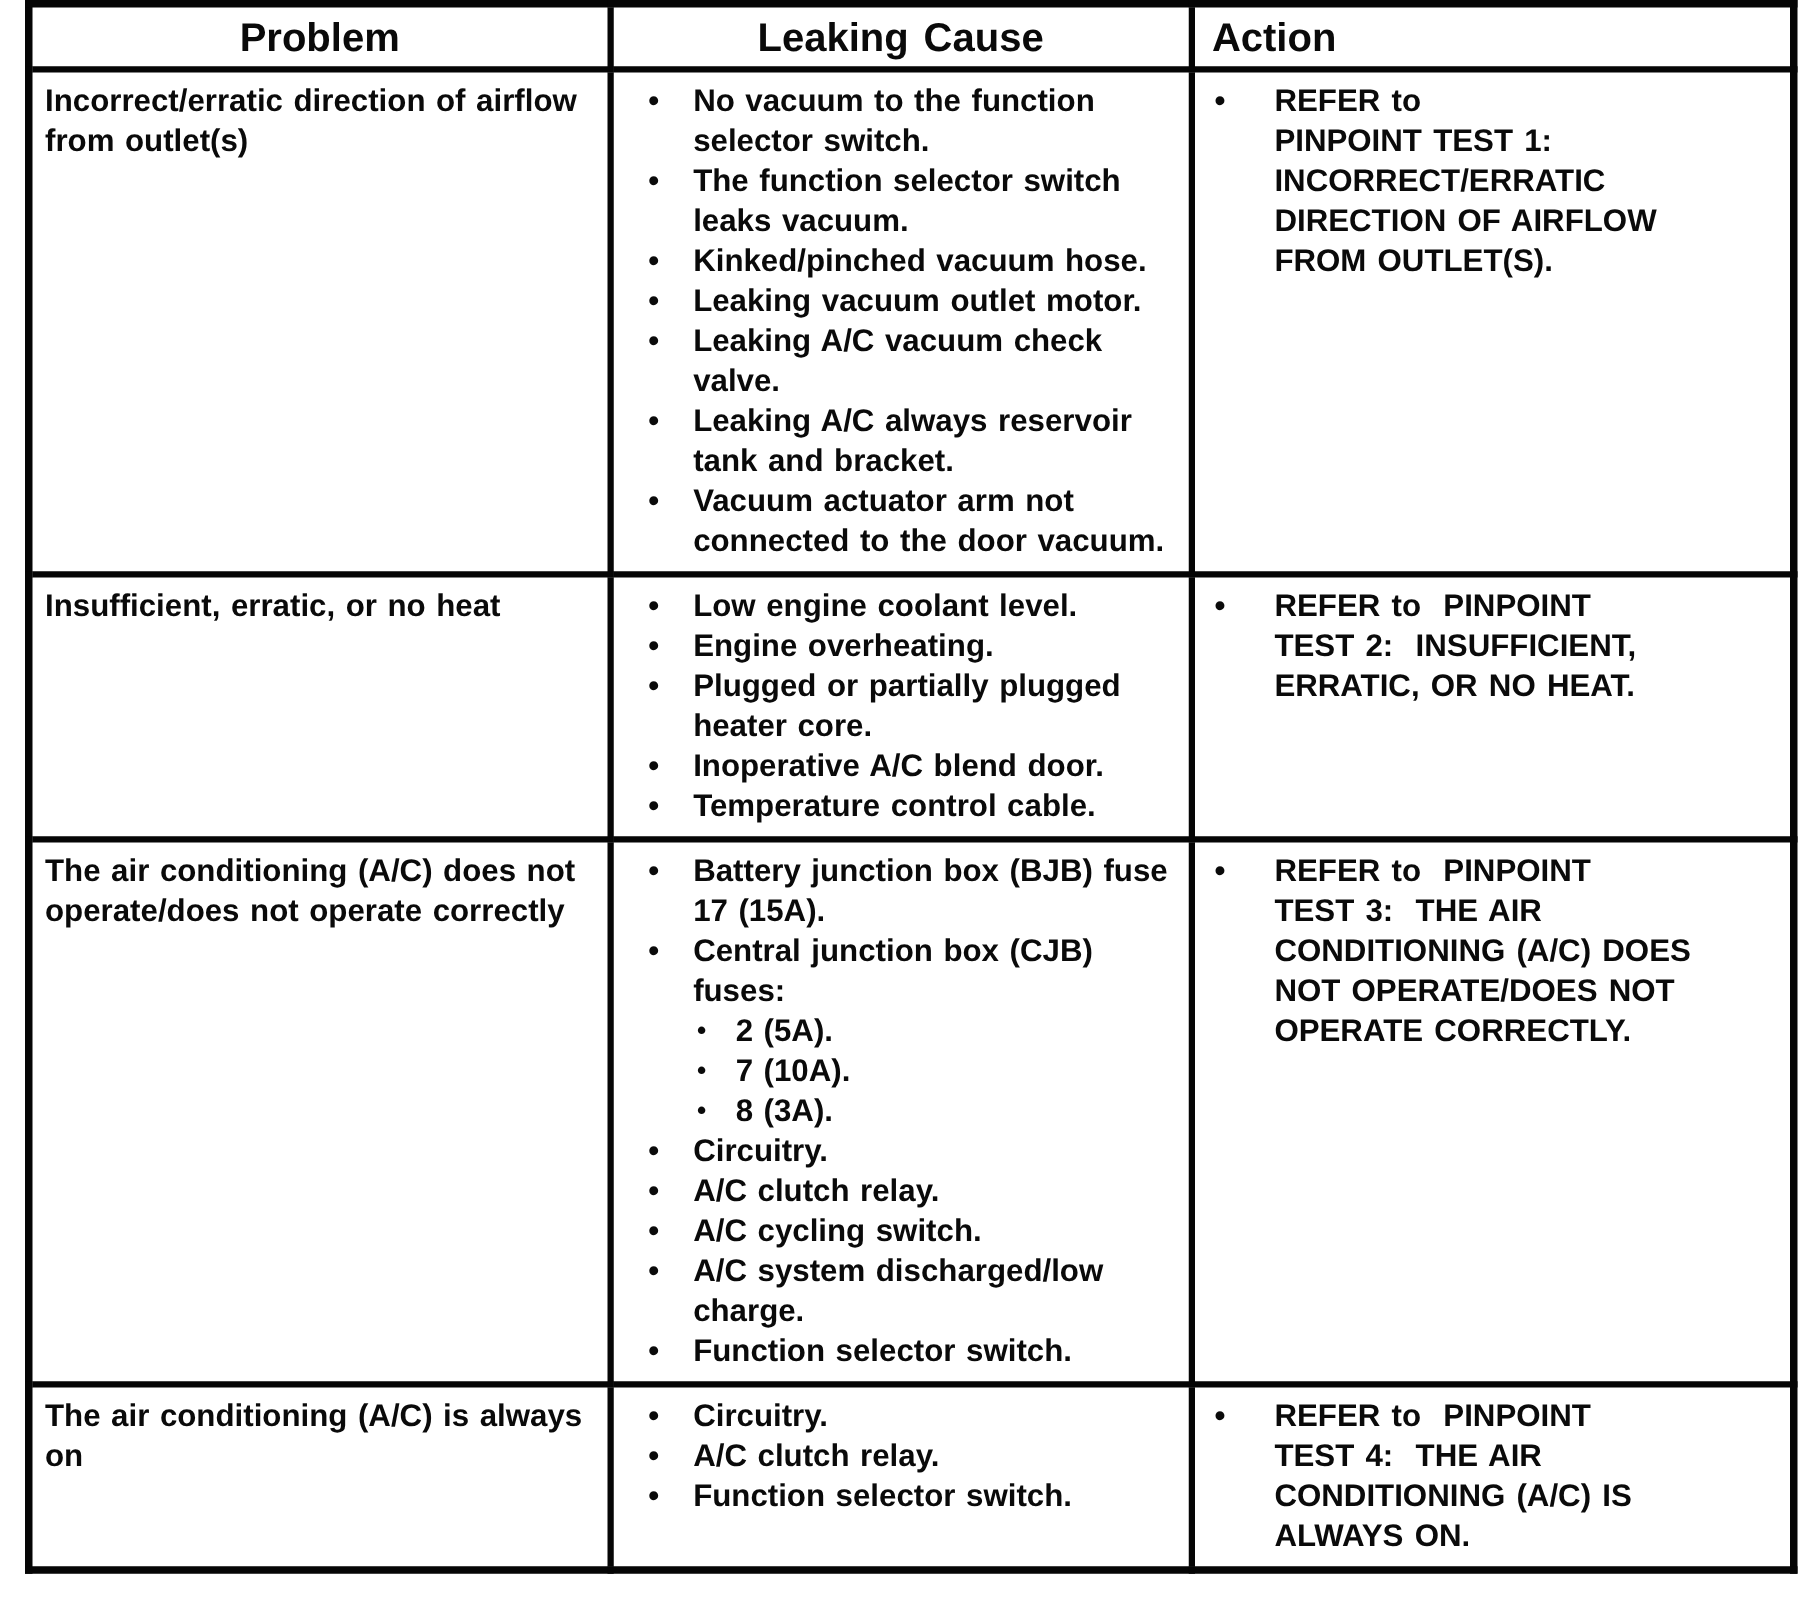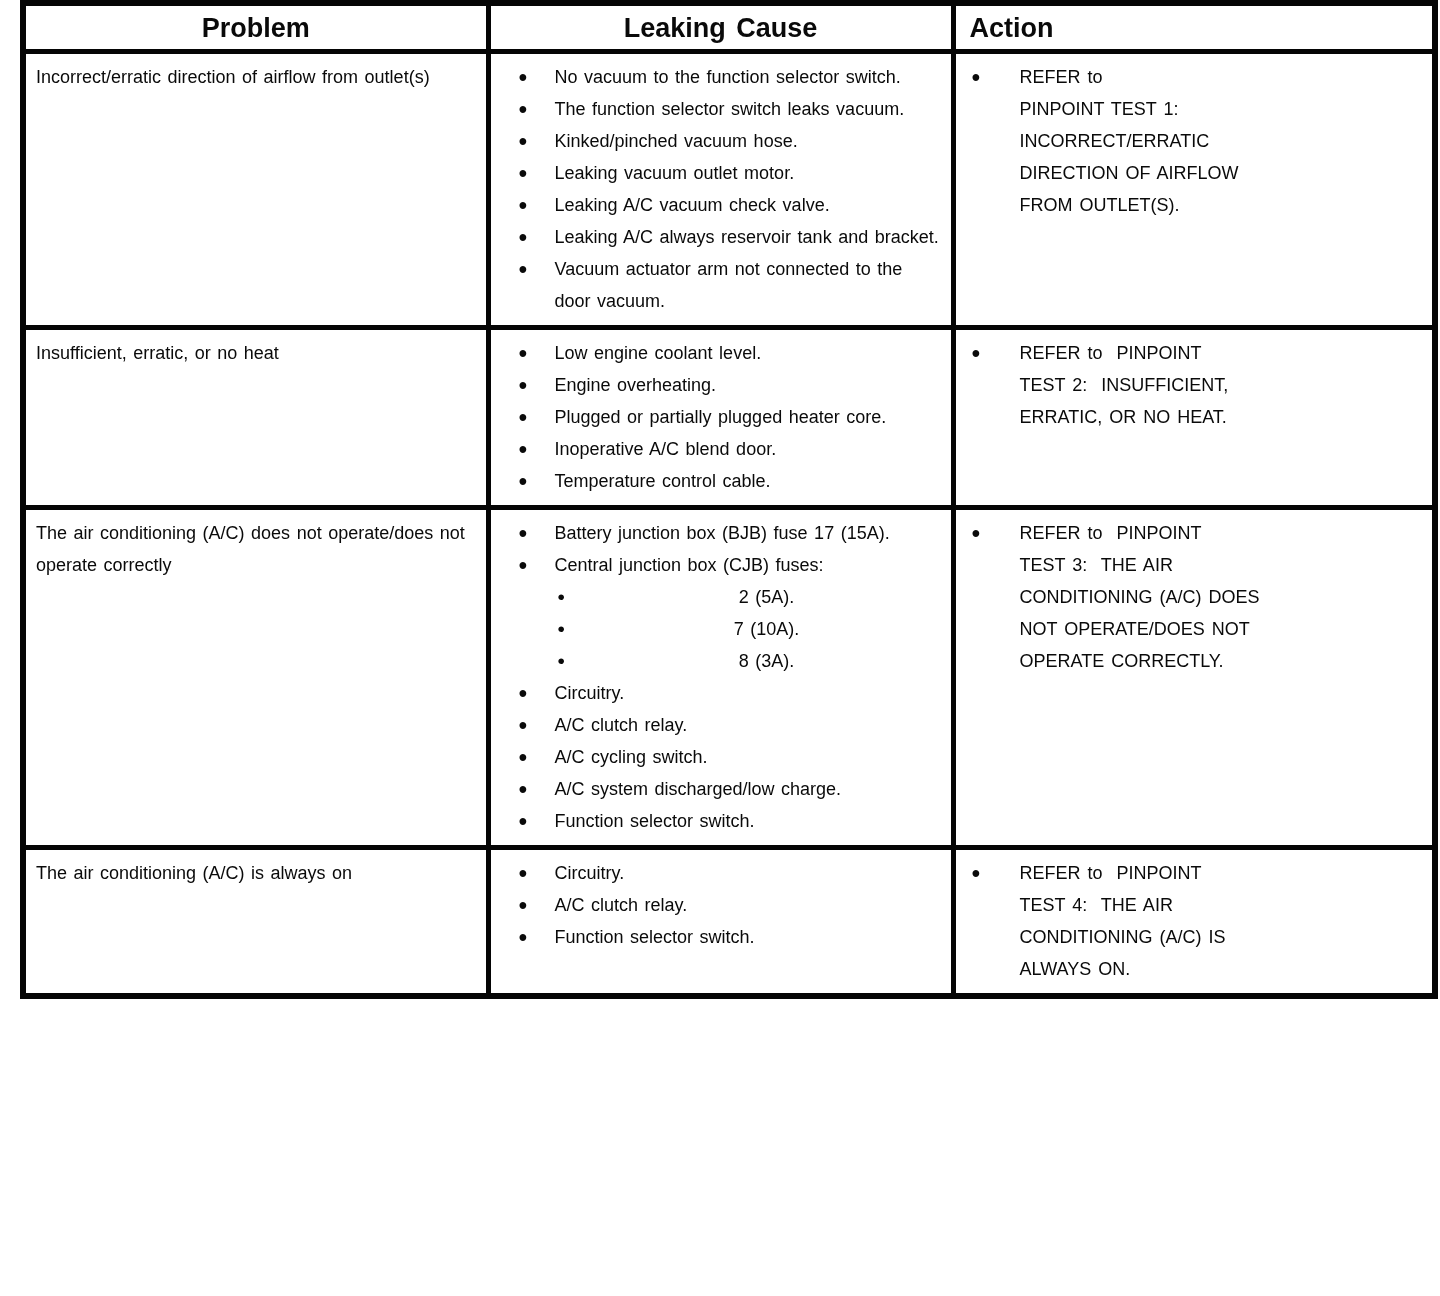--- a/index.html
+++ b/index.html
@@ -30,30 +30,30 @@
     border: 6px solid #050505;
   }
   col.c-problem { width: 465px; }
   col.c-cause   { width: 465px; }
   col.c-action  { width: 482px; }
 
   th, td { border: 5px solid #050505; vertical-align: top; }
 
   th {
     height: 48px;
-    font-size: 27px;
+    font-size: 32px;
     font-weight: bold;
     word-spacing: 3px;
     padding: 6px 8px 4px 8px;
     vertical-align: middle;
   }
   th.th-problem, th.th-cause { text-align: center; }
   th.th-action { text-align: left; padding-left: 14px; }
 
-  td { font-size: 18px; line-height: 32px; word-spacing: 1.5px; }
+  td { font-size: 25px; line-height: 32px; word-spacing: 1.5px; font-weight: bold; }
 
   td.problem-cell { padding: 7px 8px 8px 10px; }
 
   td.cause-cell  { padding: 7px 6px 8px 26px; }
   td.action-cell { padding: 7px 6px 8px 14px; }
 
   ul.bullet-list, ul.action-list { list-style: none; }
 
   li.bullet-item {
     position: relative;
@@ -63,21 +63,20 @@
     content: "\2022";
     position: absolute;
     left: 2px; top: 0;
     font-size: 25px;
   }
 
   ul.sub-list { list-style: none; margin-left: 3px; }
   li.sub-item {
     position: relative;
     padding-left: 31px;
-    text-align: center;
   }
   li.sub-item::before {
     content: "\2022";
     position: absolute;
     left: 0; top: 0;
     font-size: 21px;
   }
 
   li.action-item {
     position: relative;

